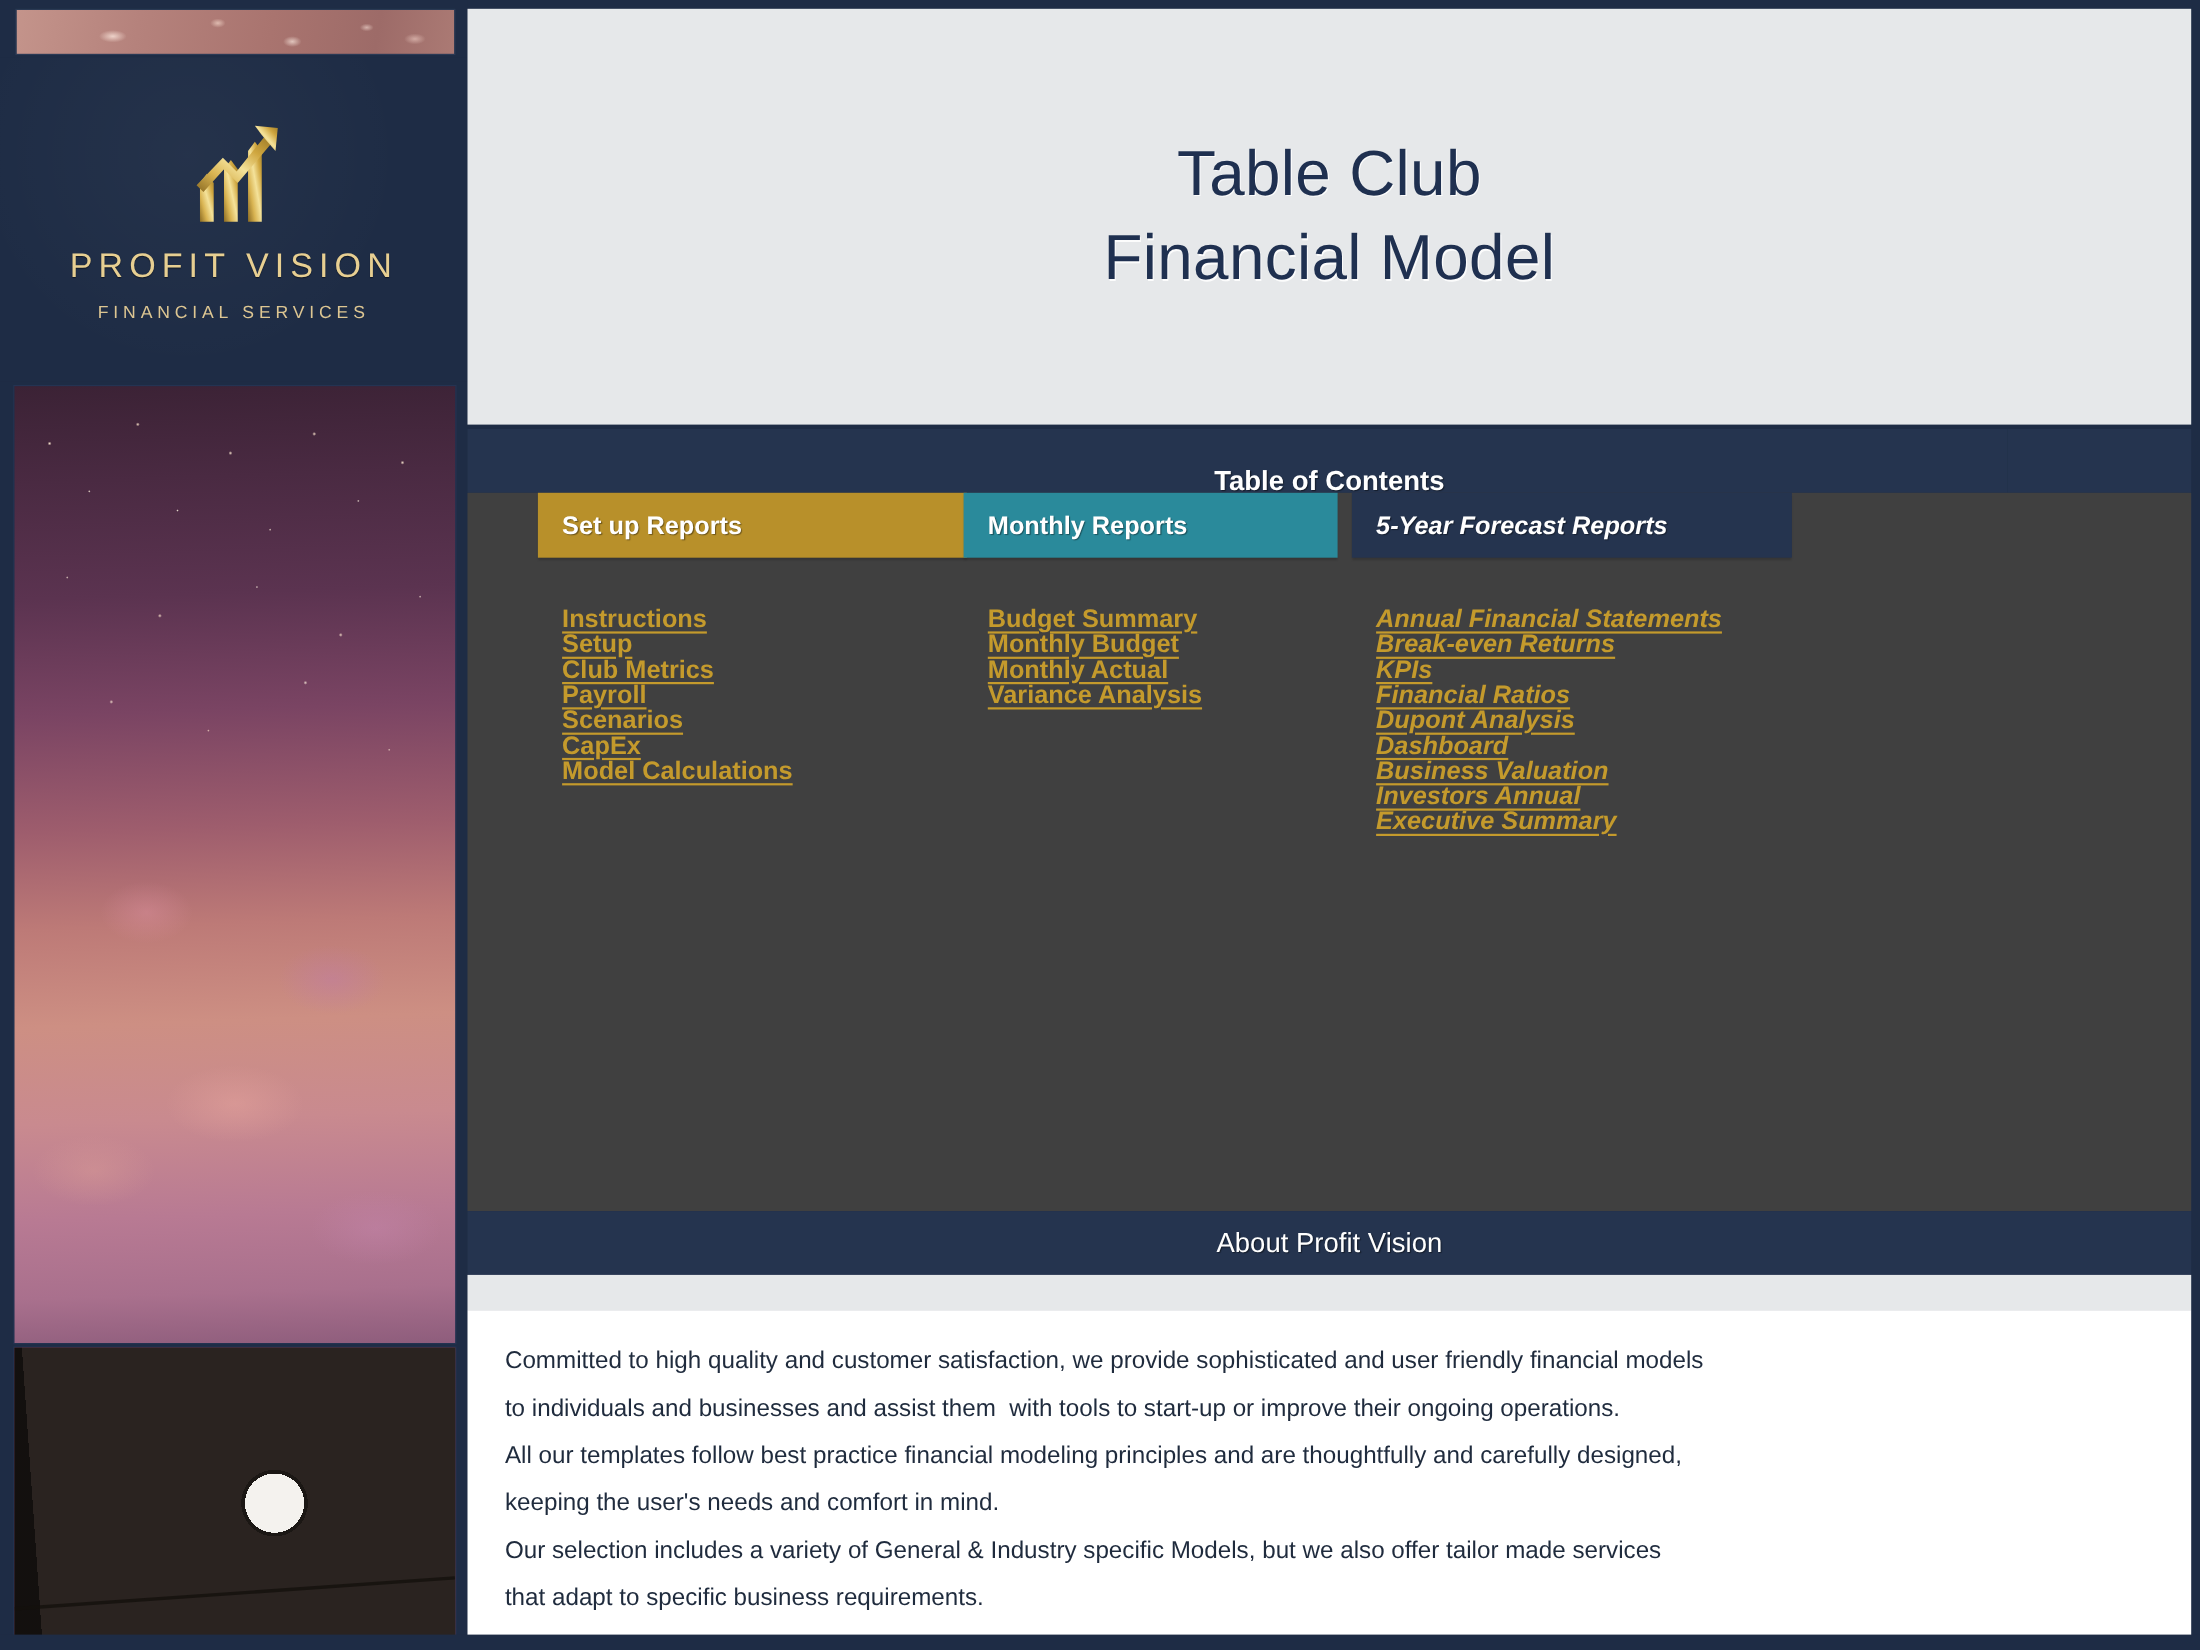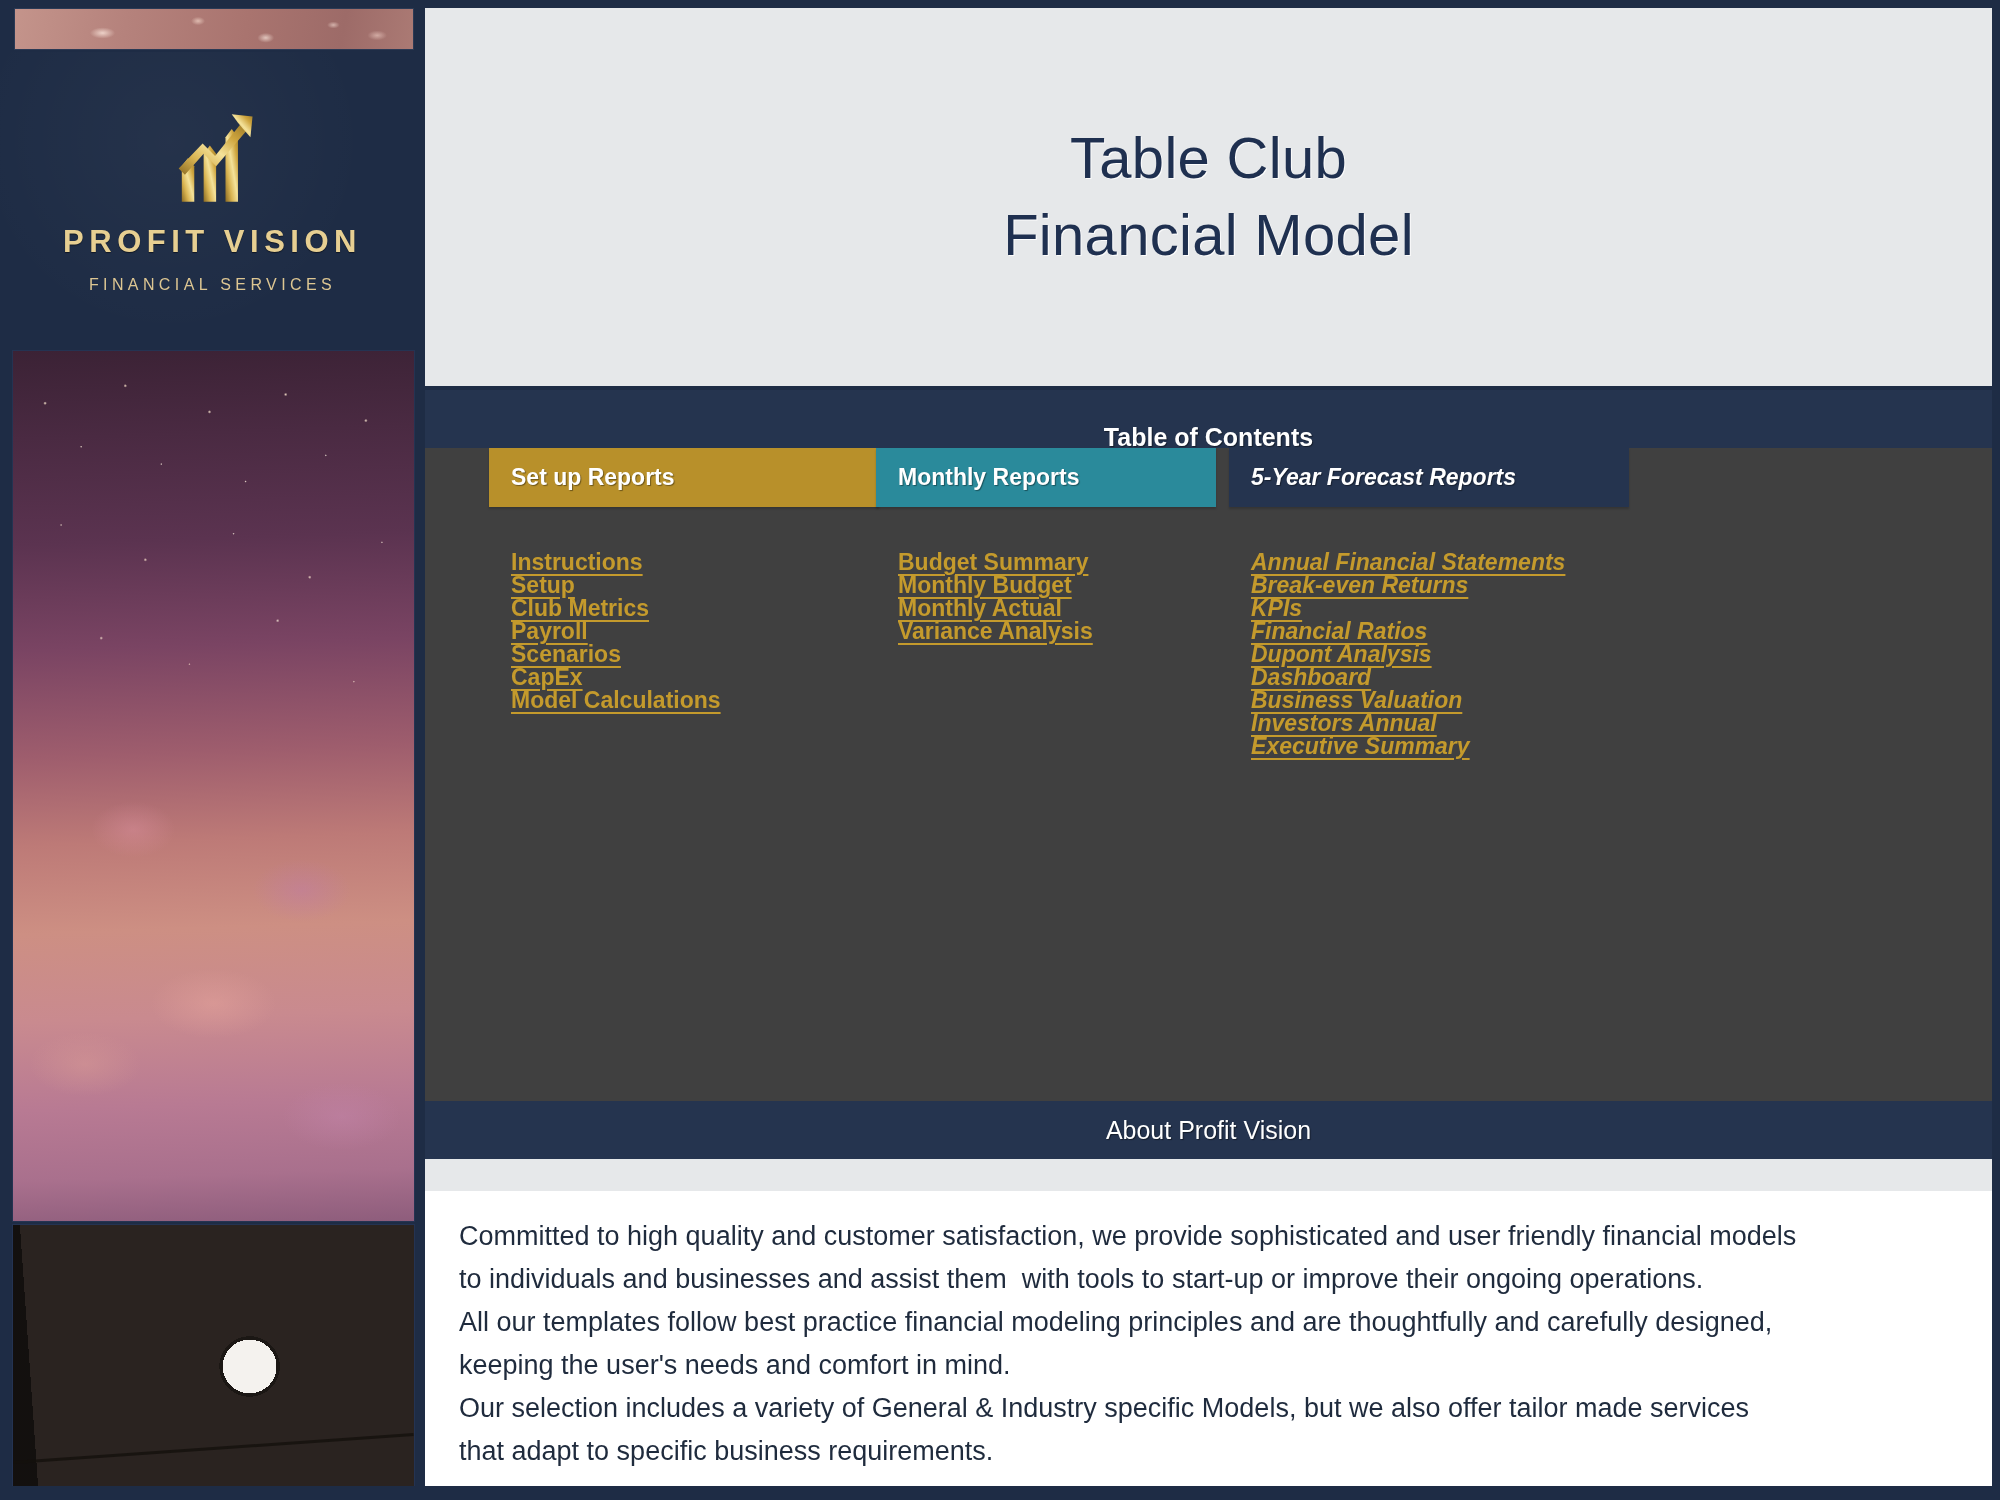--- a/index.html
+++ b/index.html
@@ -41,21 +41,21 @@
     width:425px; height:295px;
     background:
       radial-gradient(circle at 40% 30%, rgba(255,255,255,.03), transparent 60%),
       #1e2c45;
     display:flex; flex-direction:column;
     align-items:center; justify-content:center;
   }
   .logo-mark { width:104px; height:104px; display:block; margin-bottom:14px; }
   .logo-word {
     color:#e7cf92; font-size:31px; letter-spacing:5.5px;
-    font-family:"Liberation Sans", sans-serif; font-weight:700;
+    font-family:"Liberation Sans", sans-serif; font-weight:400;
     text-shadow:0 1px 1px rgba(0,0,0,.5);
   }
   .logo-sub {
     color:#ddc692; font-size:16px; letter-spacing:4.4px;
     margin-top:16px; font-weight:400;
   }
 
   .side-photo {
     position:absolute; left:12px;
     width:403px;
@@ -188,21 +188,21 @@
   .about-gray {
     position:absolute; left:0; top:1159px; width:1567px; height:32px;
     background:#e6e8ea;
   }
   .about-body {
     position:absolute; left:0; top:1191px; width:1567px; height:296px;
     background:#ffffff;
     padding:24px 0 0 34px;
   }
   .about-line {
-    color:#1f2b3d; font-size:27px; font-weight:400;
+    color:#1f2b3d; font-size:22px; font-weight:400;
     line-height:43px; white-space:pre;
   }
 
   .footer-band {
     position:absolute; left:0; bottom:0; width:2000px; height:14px;
     background:#1e2c45;
   }
 </style>
 </head>
 <body>

